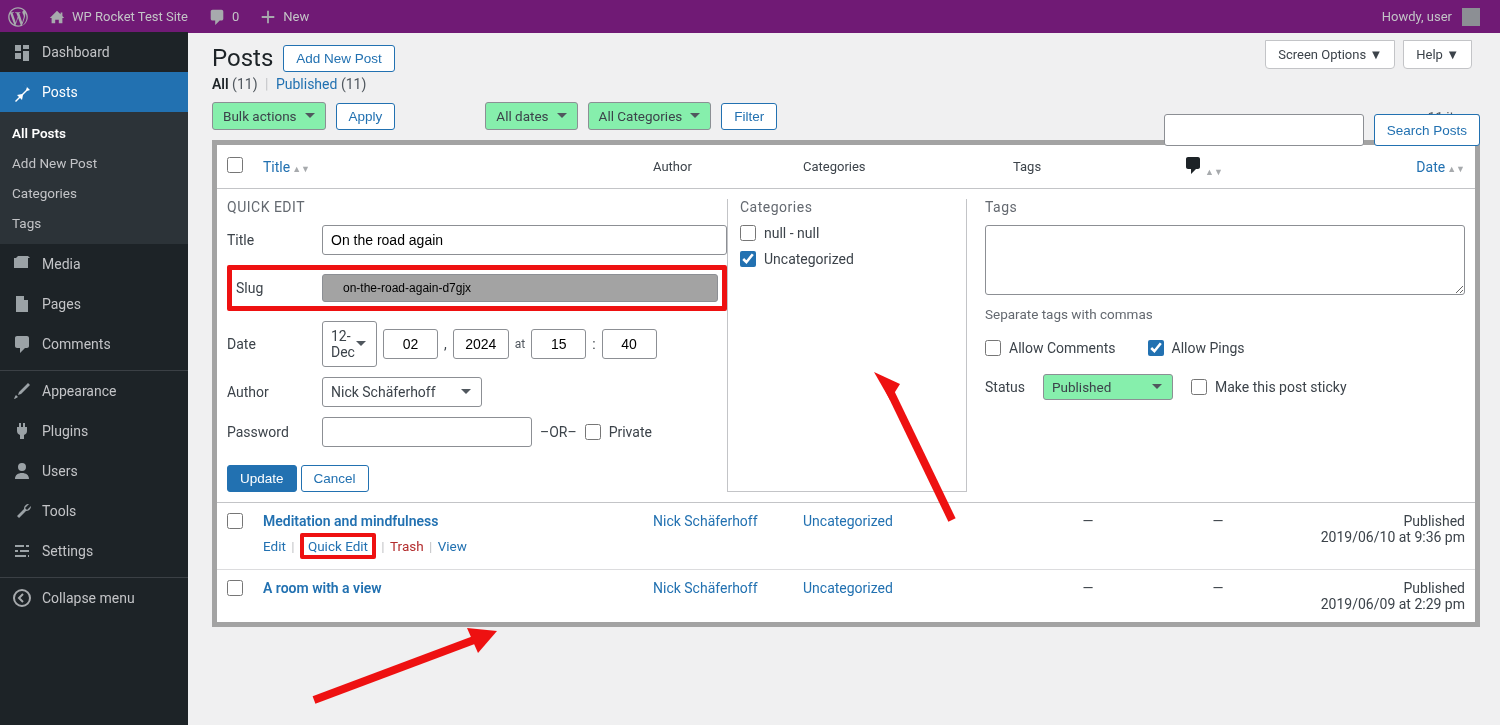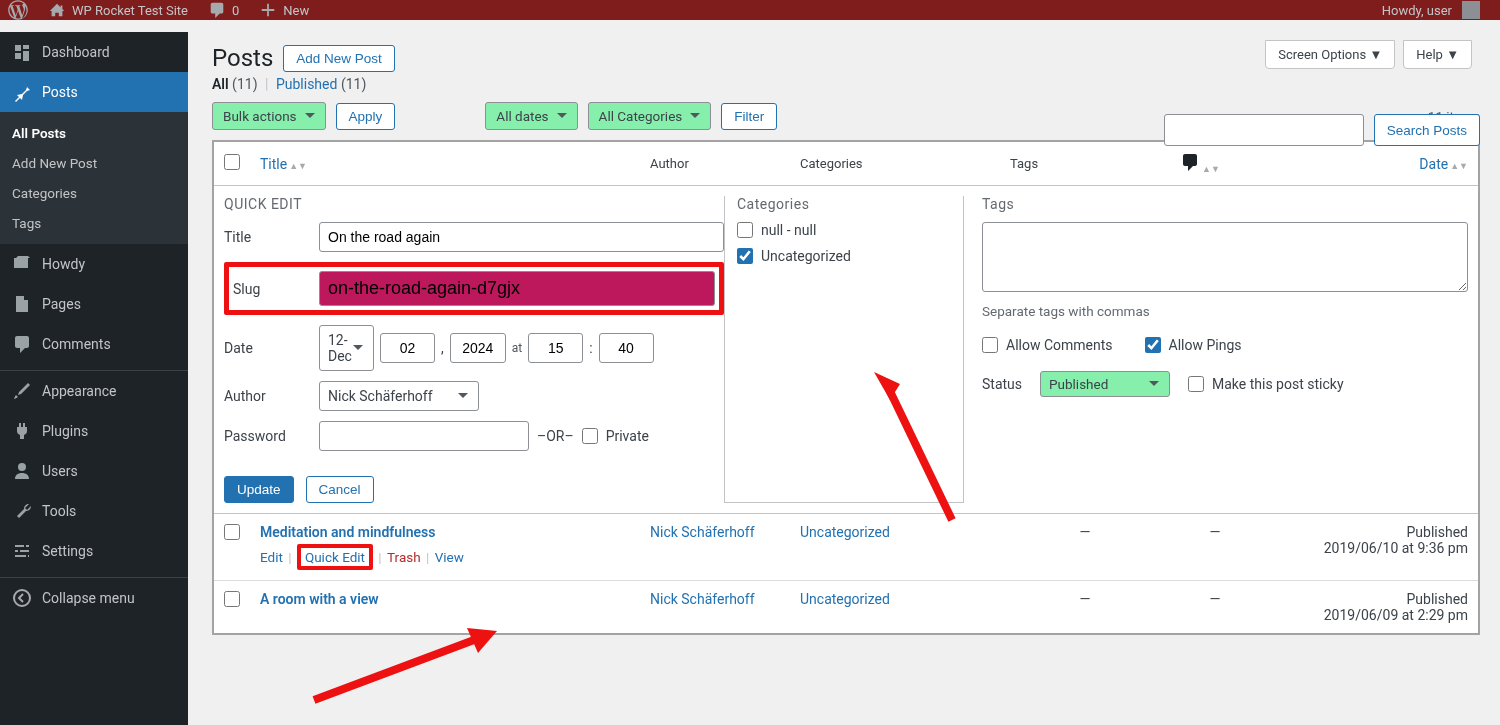--- a/index.html
+++ b/index.html
@@ -1,20 +1,20 @@
 <!DOCTYPE html>
 <html><head>
 <meta charset="utf-8">
 <style>
 * { box-sizing: border-box; margin: 0; padding: 0; }
 body { font-family: -apple-system, BlinkMacSystemFont, "Segoe UI", Roboto, sans-serif; font-size: 13px; color: #3c434a; background: #f0f0f1; width: 1500px; height: 725px; overflow: hidden; }
 a { text-decoration: none; color: #2271b1; }
 
 
-.adminbar { background: #7f1d1d; color: #c3c4c7; height: 20px; display: flex; align-items: center; justify-content: space-between; padding: 0 12px 0 0; font-size: 13px; }
+.adminbar { background: #701a75; color: #c3c4c7; height: 33px; display: flex; align-items: center; justify-content: space-between; padding: 0 12px 0 0; font-size: 13px; }
 .adminbar-left, .adminbar-right { display: flex; align-items: center; gap: 4px; }
 .adminbar-item { display: flex; align-items: center; gap: 6px; padding: 0 8px; height: 32px; color: #c3c4c7; cursor: pointer; }
 .adminbar-item svg { width: 20px; height: 20px; fill: #a7aaad; }
 .adminbar-item.small svg { width: 18px; height: 18px; }
 .avatar { width: 18px; height: 18px; background: #8c8f94; margin-left: 4px; }
 
 
 .sidebar { position: absolute; left: 0; top: 32px; width: 188px; background: #1d2327; height: 693px; }
 .menu-item { display: flex; align-items: center; gap: 10px; padding: 10px 12px; color: #c3c4c7; font-size: 14px; cursor: pointer; position: relative; }
 .menu-item svg { width: 20px; height: 20px; fill: rgba(240,246,252,.6); flex-shrink: 0; }
@@ -44,52 +44,52 @@
 .search-box input { height: 32px; width: 200px; border: 1px solid #8c8f94; border-radius: 3px; padding: 0 8px; background: #fff; }
 
 .tablenav { display: flex; justify-content: space-between; align-items: center; margin: 6px 0 10px; }
 .actions { display: flex; gap: 10px; align-items: center; }
 .select { border: 1px solid #8c8f94; background: #86efac; border-radius: 3px; padding: 5px 28px 5px 10px; font-size: 13.5px; position: relative; cursor: pointer; }
 .select::after { content: ""; position: absolute; right: 10px; top: 50%; transform: translateY(-30%); border: 5px solid transparent; border-top-color: #50575e; }
 .select.sm { padding: 4px 26px 4px 8px; }
 .pagination { font-size: 13.5px; color: #50575e; }
 
 
-.wp-list-table { width: 100%; border: 2px solid #a3a3a3; border-collapse: collapse; background: #fff; }
+.wp-list-table { width: 100%; border: 5px solid #a3a3a3; border-collapse: collapse; background: #fff; }
 .wp-list-table th { text-align: left; padding: 10px 10px; font-weight: 400; border-bottom: 1px solid #c3c4c7; }
 .wp-list-table th.cb { width: 30px; }
 .wp-list-table th a { color: #2271b1; font-size: 14px; }
 .wp-list-table td { padding: 10px 10px; vertical-align: top; font-size: 14px; }
 .sort-ind { display: inline-flex; flex-direction: column; line-height: 6px; margin-left: 2px; font-size: 9px; color: #a7aaad; }
 input[type=checkbox] { width: 16px; height: 16px; border: 1px solid #8c8f94; border-radius: 4px; cursor: pointer; }
 
 
 .quick-edit-row td { border-bottom: 1px solid #c3c4c7; }
 .qe-wrap { display: flex; gap: 0; }
 .qe-col1 { flex: 0 0 500px; padding-right: 0; }
 .qe-col2 { flex: 0 0 240px; border-left: 1px solid #c3c4c7; border-bottom: 1px solid #c3c4c7; border-right: 1px solid #c3c4c7; padding: 0 12px 30px; }
 .qe-col3 { flex: 1; padding-left: 18px; }
 .qe-title { font-size: 14px; color: #646970; letter-spacing: 0.5px; margin-bottom: 10px; }
 .field-row { display: flex; align-items: center; margin-bottom: 10px; }
 .field-row label { width: 95px; font-size: 14px; }
 .field-row input[type=text], .field-row .select { flex: 1; border: 1px solid #8c8f94; border-radius: 3px; padding: 6px 8px; font-size: 14px; background: #fff; }
 .highlight-box { border: 5px solid #e11; padding: 4px; border-radius: 2px; display: flex; align-items: center; margin-bottom: 10px; }
 .highlight-box label { width: 86px; font-size: 14px; }
-.highlight-box input { flex: 1; border: 1px solid #8c8f94; border-radius: 3px; padding: 6px 8px; font-size: 18px; background: #be185d; }
+.highlight-box input { flex: 1; border: 1px solid #8c8f94; border-radius: 3px; padding: 6px 20px; font-size: 12px; background: #a3a3a3; }
 .date-seg { display: flex; gap: 6px; align-items: center; }
 .date-seg input { width: 44px; text-align: center; }
 .date-seg .at { color: #50575e; font-size: 12px; }
 .hint { color: #646970; font-size: 13.5px; margin: 8px 0 0; }
 .cat-list { margin-top: 10px; }
 .cat-item { display: flex; align-items: center; gap: 8px; margin-bottom: 10px; font-size: 14px; }
 .tags-area { width: 100%; height: 70px; border: 1px solid #8c8f94; border-radius: 3px; resize: both; }
 .check-inline { display: flex; align-items: center; gap: 8px; font-size: 14px; }
 .check-row { display: flex; gap: 32px; margin-top: 18px; }
 .status-row { display: flex; gap: 18px; align-items: center; font-size: 14px; margin-top: 18px; }
-.qe-actions { margin-top: 25px; display: flex; gap: 12px; }
+.qe-actions { margin-top: 18px; display: flex; gap: 4px; }
 
 .row-actions { margin-top: 4px; font-size: 13.5px; }
 .row-actions .sep { color: #c3c4c7; margin: 0 2px; }
 .row-actions .trash { color: #b32d2e; }
 .qe-link-box { border: 4px solid #e11; padding: 1px 4px; border-radius: 2px; display: inline-block; }
 
 
 .arrow1 { position: absolute; left: 872px; top: 370px; pointer-events:none; }
 .arrow2 { position: absolute; left: 312px; top: 625px; pointer-events:none; }
 
@@ -148,21 +148,21 @@
   <div class="submenu">
     <div class="submenu-item current">All Posts</div>
     <div class="submenu-item">Add New Post</div>
     <div class="submenu-item">Categories</div>
     <div class="submenu-item">Tags</div>
   </div>
   <div class="menu-item">
       <svg viewBox="0 0 20 20">
         <path d="M2 4h14v10H2V4zm2 8l3-4 2 2 3-4 4 6H4zm12-10H6l-2 2h14V4l-2-2z"></path>
       </svg>
-      <span>Howdy</span>
+      <span>Media</span>
     </div>
   <div class="menu-item">
       <svg viewBox="0 0 20 20">
         <path d="M4 2h8l4 4v12H4V2zm8 0v4h4l-4-4z"></path>
       </svg>
       <span>Pages</span>
     </div>
   <div class="menu-item">
       <svg viewBox="0 0 20 20">
         <path d="M5 2h10c1.1 0 2 .9 2 2v8c0 1.1-.9 2-2 2h-2l-5 5v-5H5c-1.1 0-2-.9-2-2V4c0-1.1.9-2 2-2z"></path>

